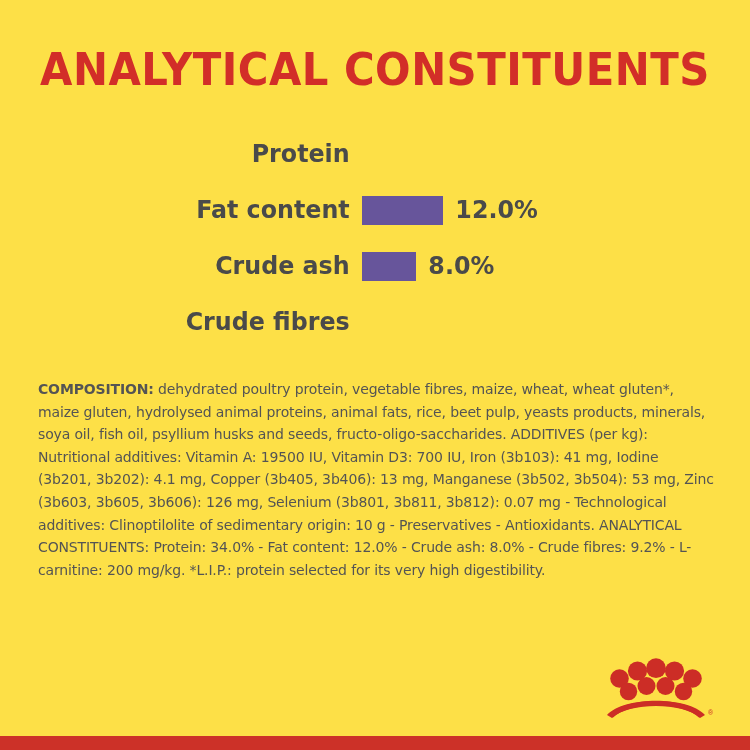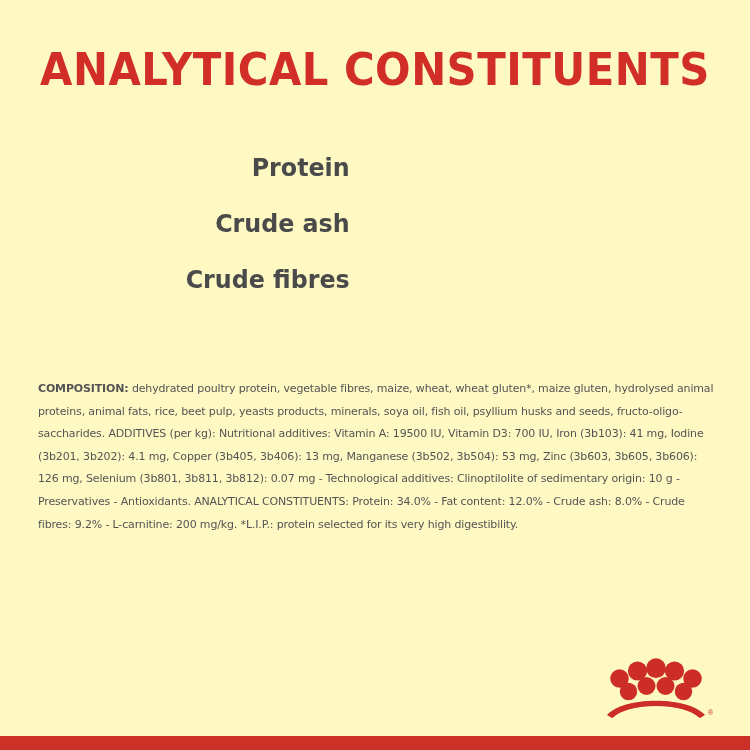--- a/index.html
+++ b/index.html
@@ -13,21 +13,21 @@
     font-family: "Liberation Sans", sans-serif;
     overflow: hidden;
     position: relative;
   }
 
   #page {
     position: absolute;
     left: 0; top: 0;
     width: 750px;
     height: 750px;
-    background: #fef9c3;
+    background: #fde047;
   }
 
   
   .title {
     position: absolute;
     left: 0;
     top: 44px;
     width: 750px;
     text-align: center;
     color: #d22e28;
@@ -43,21 +43,21 @@
 
   
   .chart {
     position: absolute;
     left: 0;
     top: 126px;
     width: 750px;
   }
   .bar-row {
     display: flex;
-    align-items: flex-end;
+    align-items: center;
     height: 56px;
   }
   .bar-label {
     width: 362px;
     text-align: right;
     padding-right: 13px;
     box-sizing: border-box;
     color: #4a4a4a;
     font-family: "DejaVu Sans", sans-serif;
     font-weight: 700;
@@ -90,21 +90,21 @@
   }
 
   
   .composition {
     position: absolute;
     left: 38px;
     top: 378px;
     width: 678px;
     color: #545454;
     font-family: "DejaVu Sans", sans-serif;
-    font-size: 11px;
+    font-size: 14px;
     line-height: 22.6px;
     letter-spacing: -0.15px;
     text-align: left;
   }
   .composition .lead {
     font-weight: 700;
   }
 
   
   .logo {
@@ -132,23 +132,34 @@
 <div id="page">
 
   <div class="title">ANALYTICAL CONSTITUENTS</div>
 
   <div class="chart">
 
     <div class="bar-row">
       <div class="bar-label">Protein</div>
     </div>
 
+    <div class="bar-row">
+      <div class="bar-label">Fat content</div>
+      <div class="bar-wrap">
+        <div class="bar" style="width:81px"></div>
+        <div class="bar-value">12.0%</div>
+      </div>
+    </div>
 
     <div class="bar-row">
       <div class="bar-label">Crude ash</div>
+      <div class="bar-wrap">
+        <div class="bar" style="width:54px"></div>
+        <div class="bar-value">8.0%</div>
+      </div>
     </div>
 
     <div class="bar-row">
       <div class="bar-label">Crude fibres</div>
     </div>
 
   </div>
 
   <div class="composition"><span class="lead">COMPOSITION:</span><span> dehydrated poultry protein, vegetable fibres, maize, wheat, wheat gluten*, maize gluten, hydrolysed animal proteins, animal fats, rice, beet pulp, yeasts products, minerals, soya oil, fish oil, psyllium husks and seeds, fructo-oligo-saccharides. ADDITIVES (per kg): Nutritional additives: Vitamin A: 19500 IU, Vitamin D3: 700 IU, Iron (3b103): 41 mg, Iodine (3b201, 3b202): 4.1 mg, Copper (3b405, 3b406): 13 mg, Manganese (3b502, 3b504): 53 mg, Zinc (3b603, 3b605, 3b606): 126 mg, Selenium (3b801, 3b811, 3b812): 0.07 mg - Technological additives: Clinoptilolite of sedimentary origin: 10 g - Preservatives - Antioxidants. ANALYTICAL CONSTITUENTS: Protein: 34.0% - Fat content: 12.0% - Crude ash: 8.0% - Crude fibres: 9.2% - L-carnitine: 200 mg/kg. *L.I.P.: protein selected for its very high digestibility.</span></div>
 

